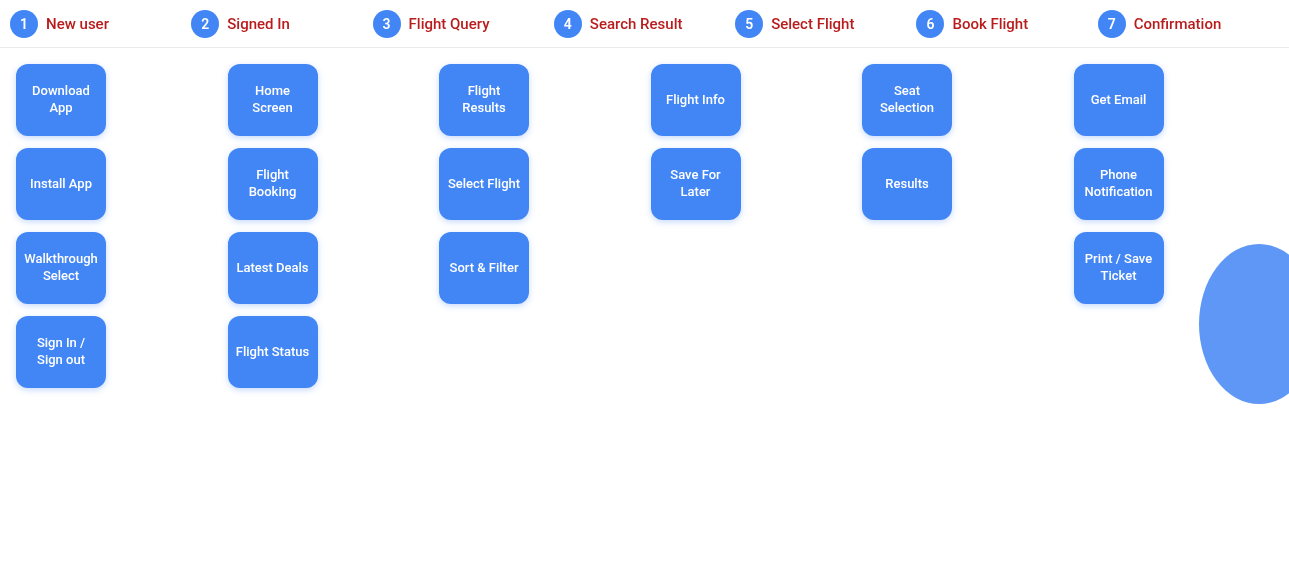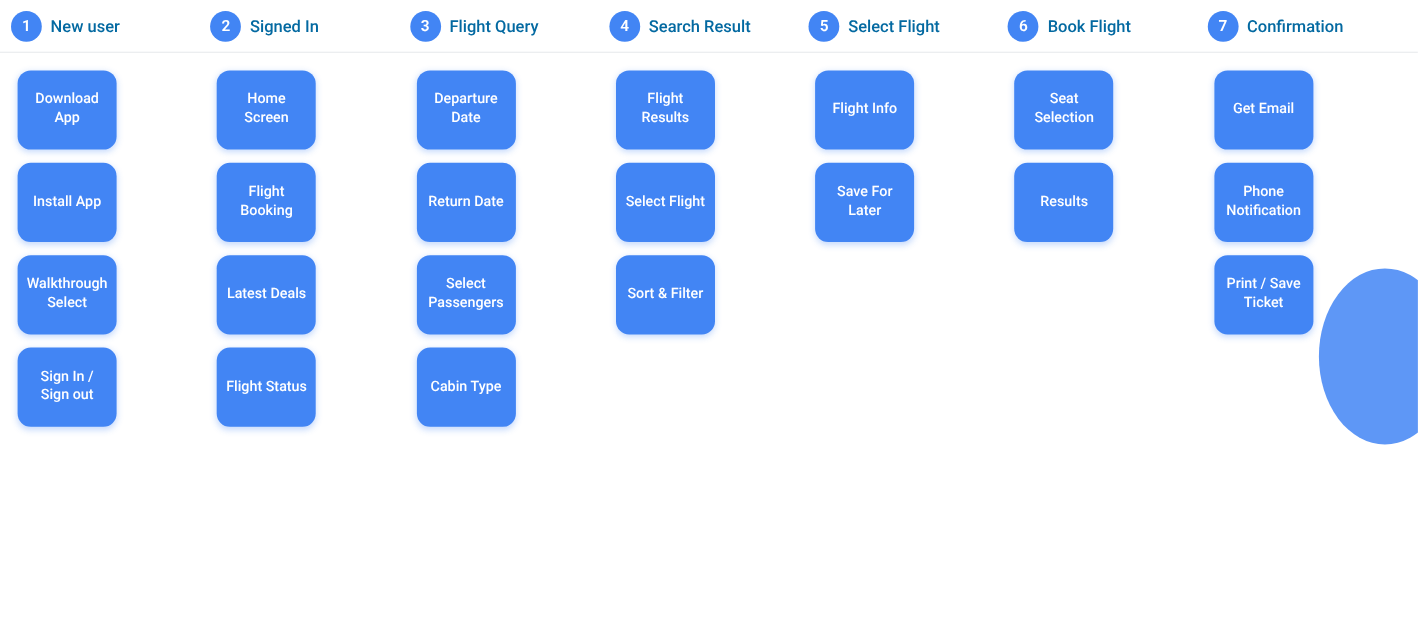--- a/index.html
+++ b/index.html
@@ -35,31 +35,30 @@
       font-size: 14px;
       font-weight: 600;
       display: flex;
       align-items: center;
       justify-content: center;
       flex-shrink: 0;
     }
     .step-label {
       font-size: 15px;
       font-weight: 500;
-      color: #0369a1;
+      color: #b91c1c;
       white-space: nowrap;
     }
 
     
     .main {
       display: flex;
       padding: 16px 10px;
       gap: 0;
       position: relative;
-      justify-content: flex-end;
     }
 
     .column {
       flex: 1;
       display: flex;
       flex-direction: column;
       gap: 12px;
       align-items: flex-start;
       padding: 0 6px;
     }
@@ -137,26 +136,20 @@
       <div class="card">Walkthrough Select</div>
       <div class="card">Sign In / Sign out</div>
     </div>
     <div class="column">
       <div class="card">Home Screen</div>
       <div class="card">Flight Booking</div>
       <div class="card">Latest Deals</div>
       <div class="card">Flight Status</div>
     </div>
     <div class="column">
-      <div class="card">Departure Date</div>
-      <div class="card">Return Date</div>
-      <div class="card">Select Passengers</div>
-      <div class="card">Cabin Type</div>
-    </div>
-    <div class="column">
       <div class="card">Flight Results</div>
       <div class="card">Select Flight</div>
       <div class="card">Sort &amp; Filter</div>
     </div>
     <div class="column">
       <div class="card">Flight Info</div>
       <div class="card">Save For Later</div>
     </div>
     <div class="column">
       <div class="card">Seat Selection</div>

